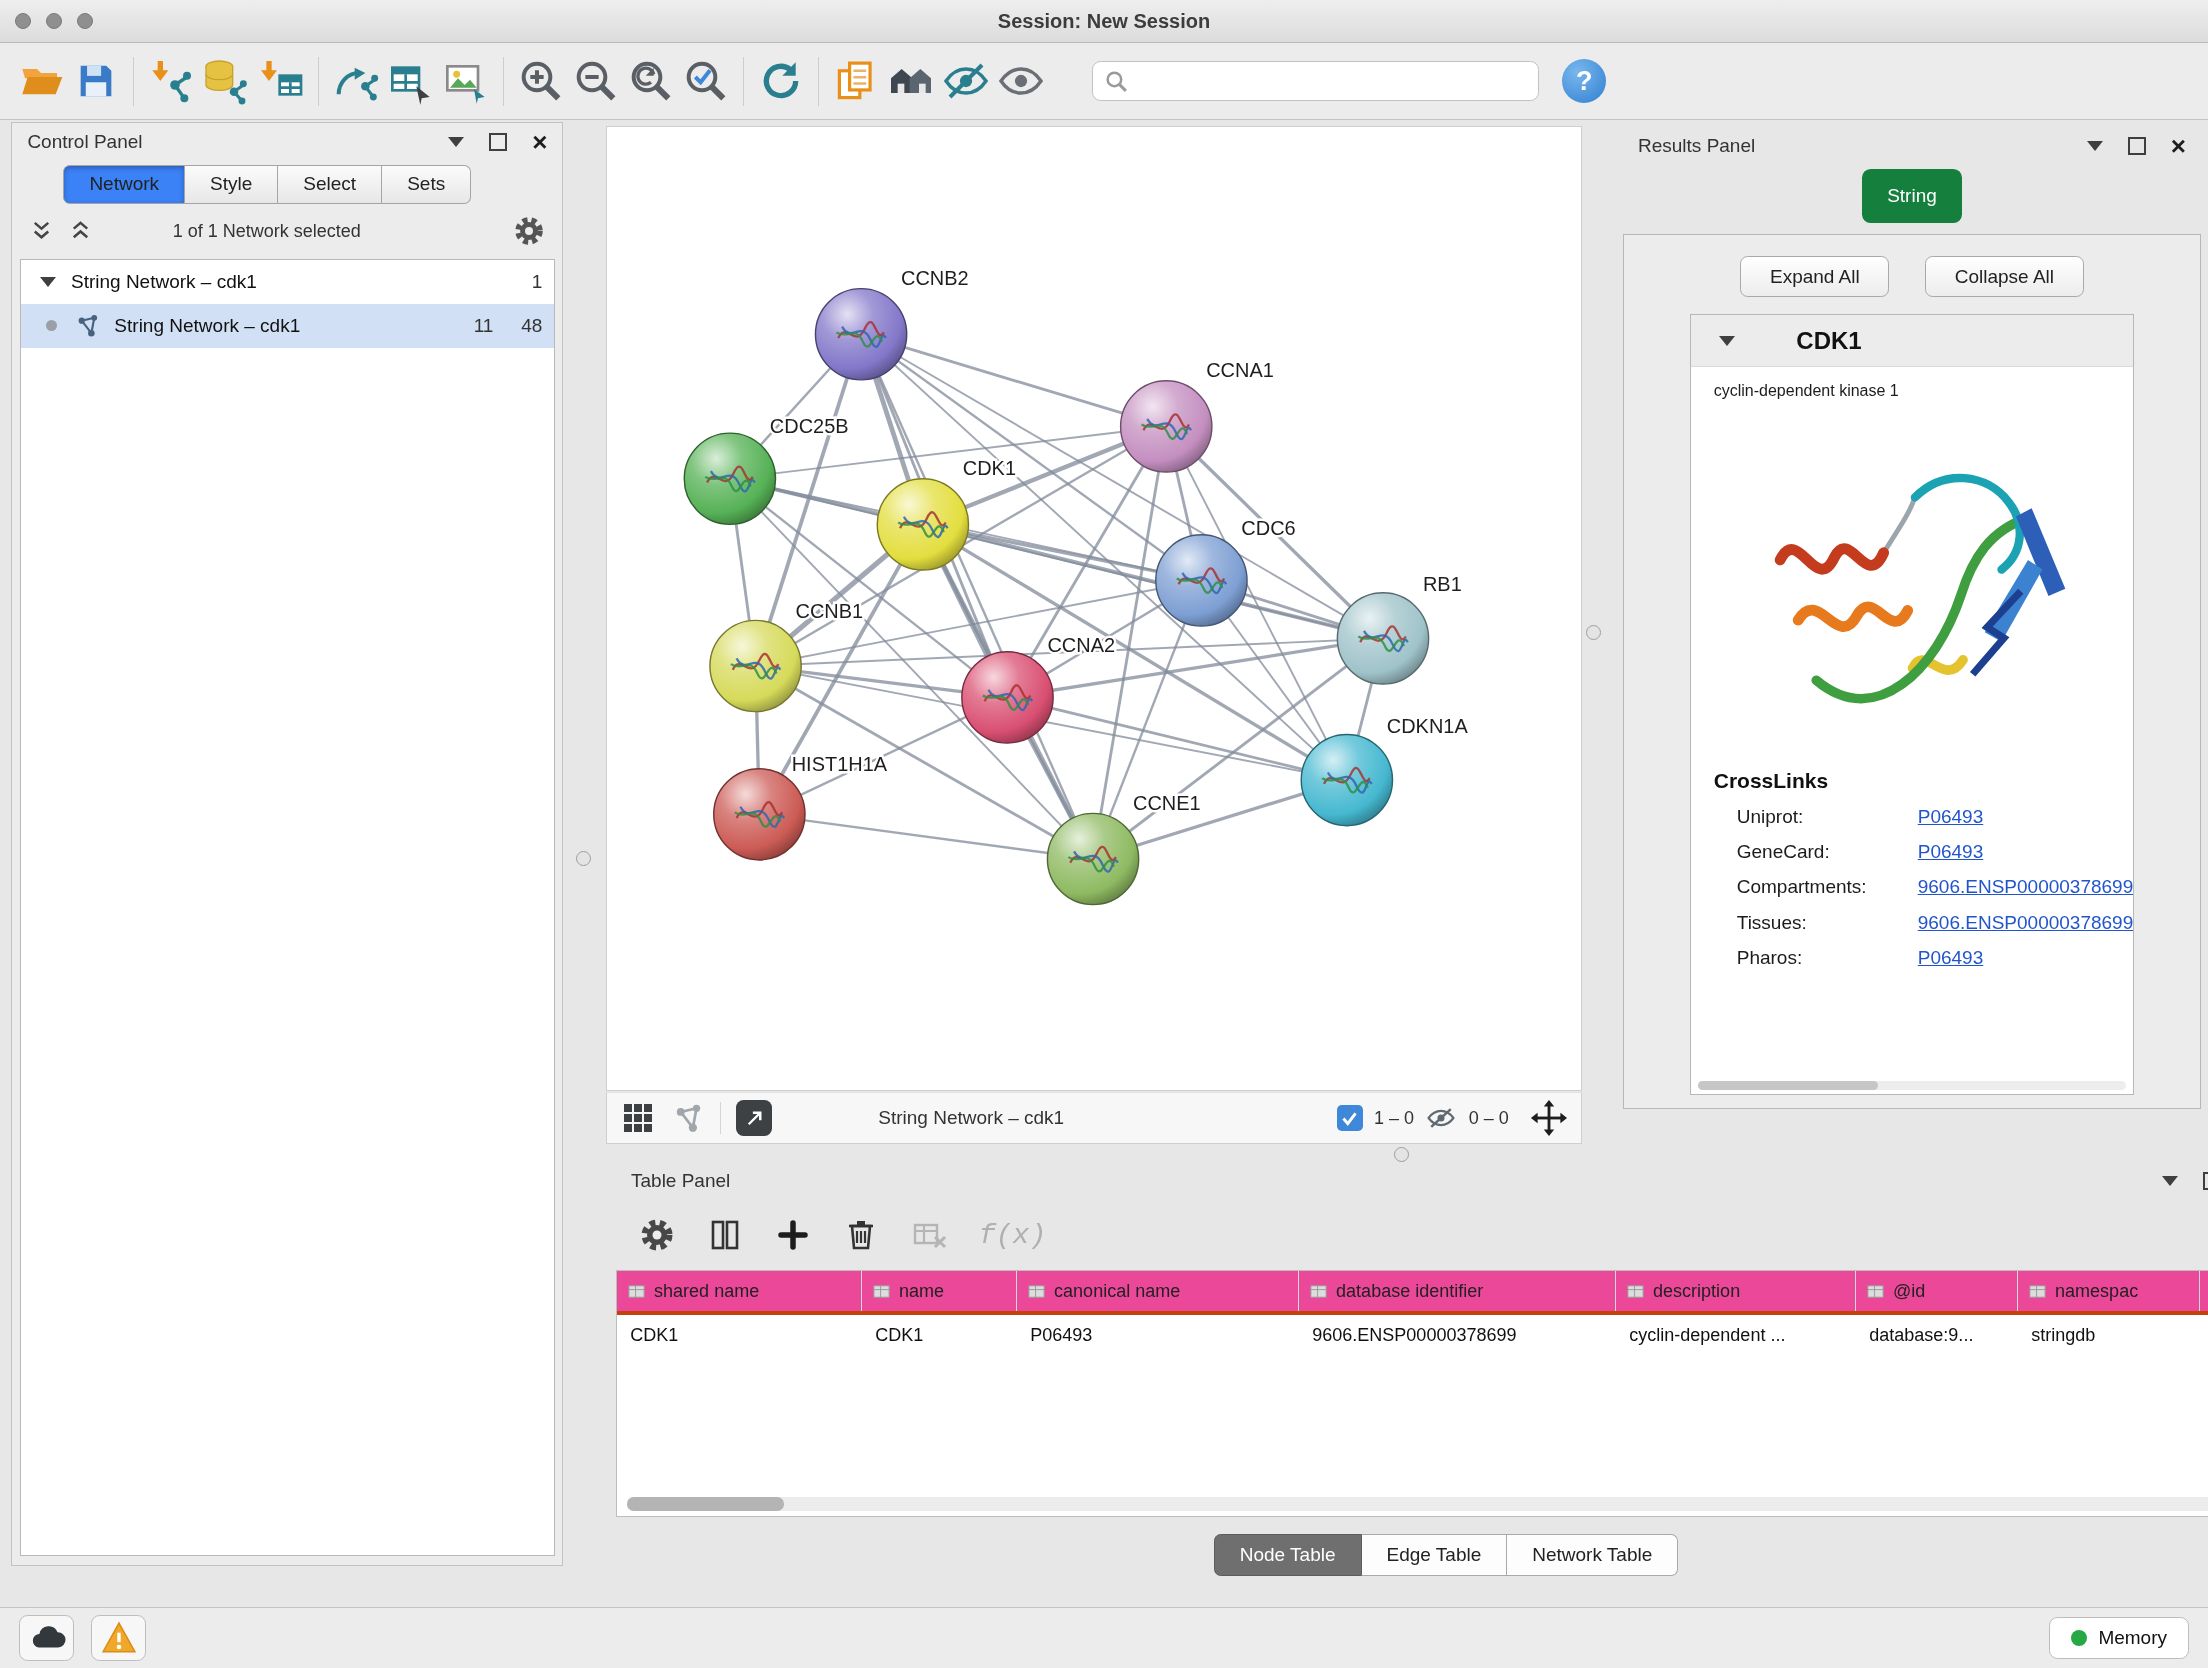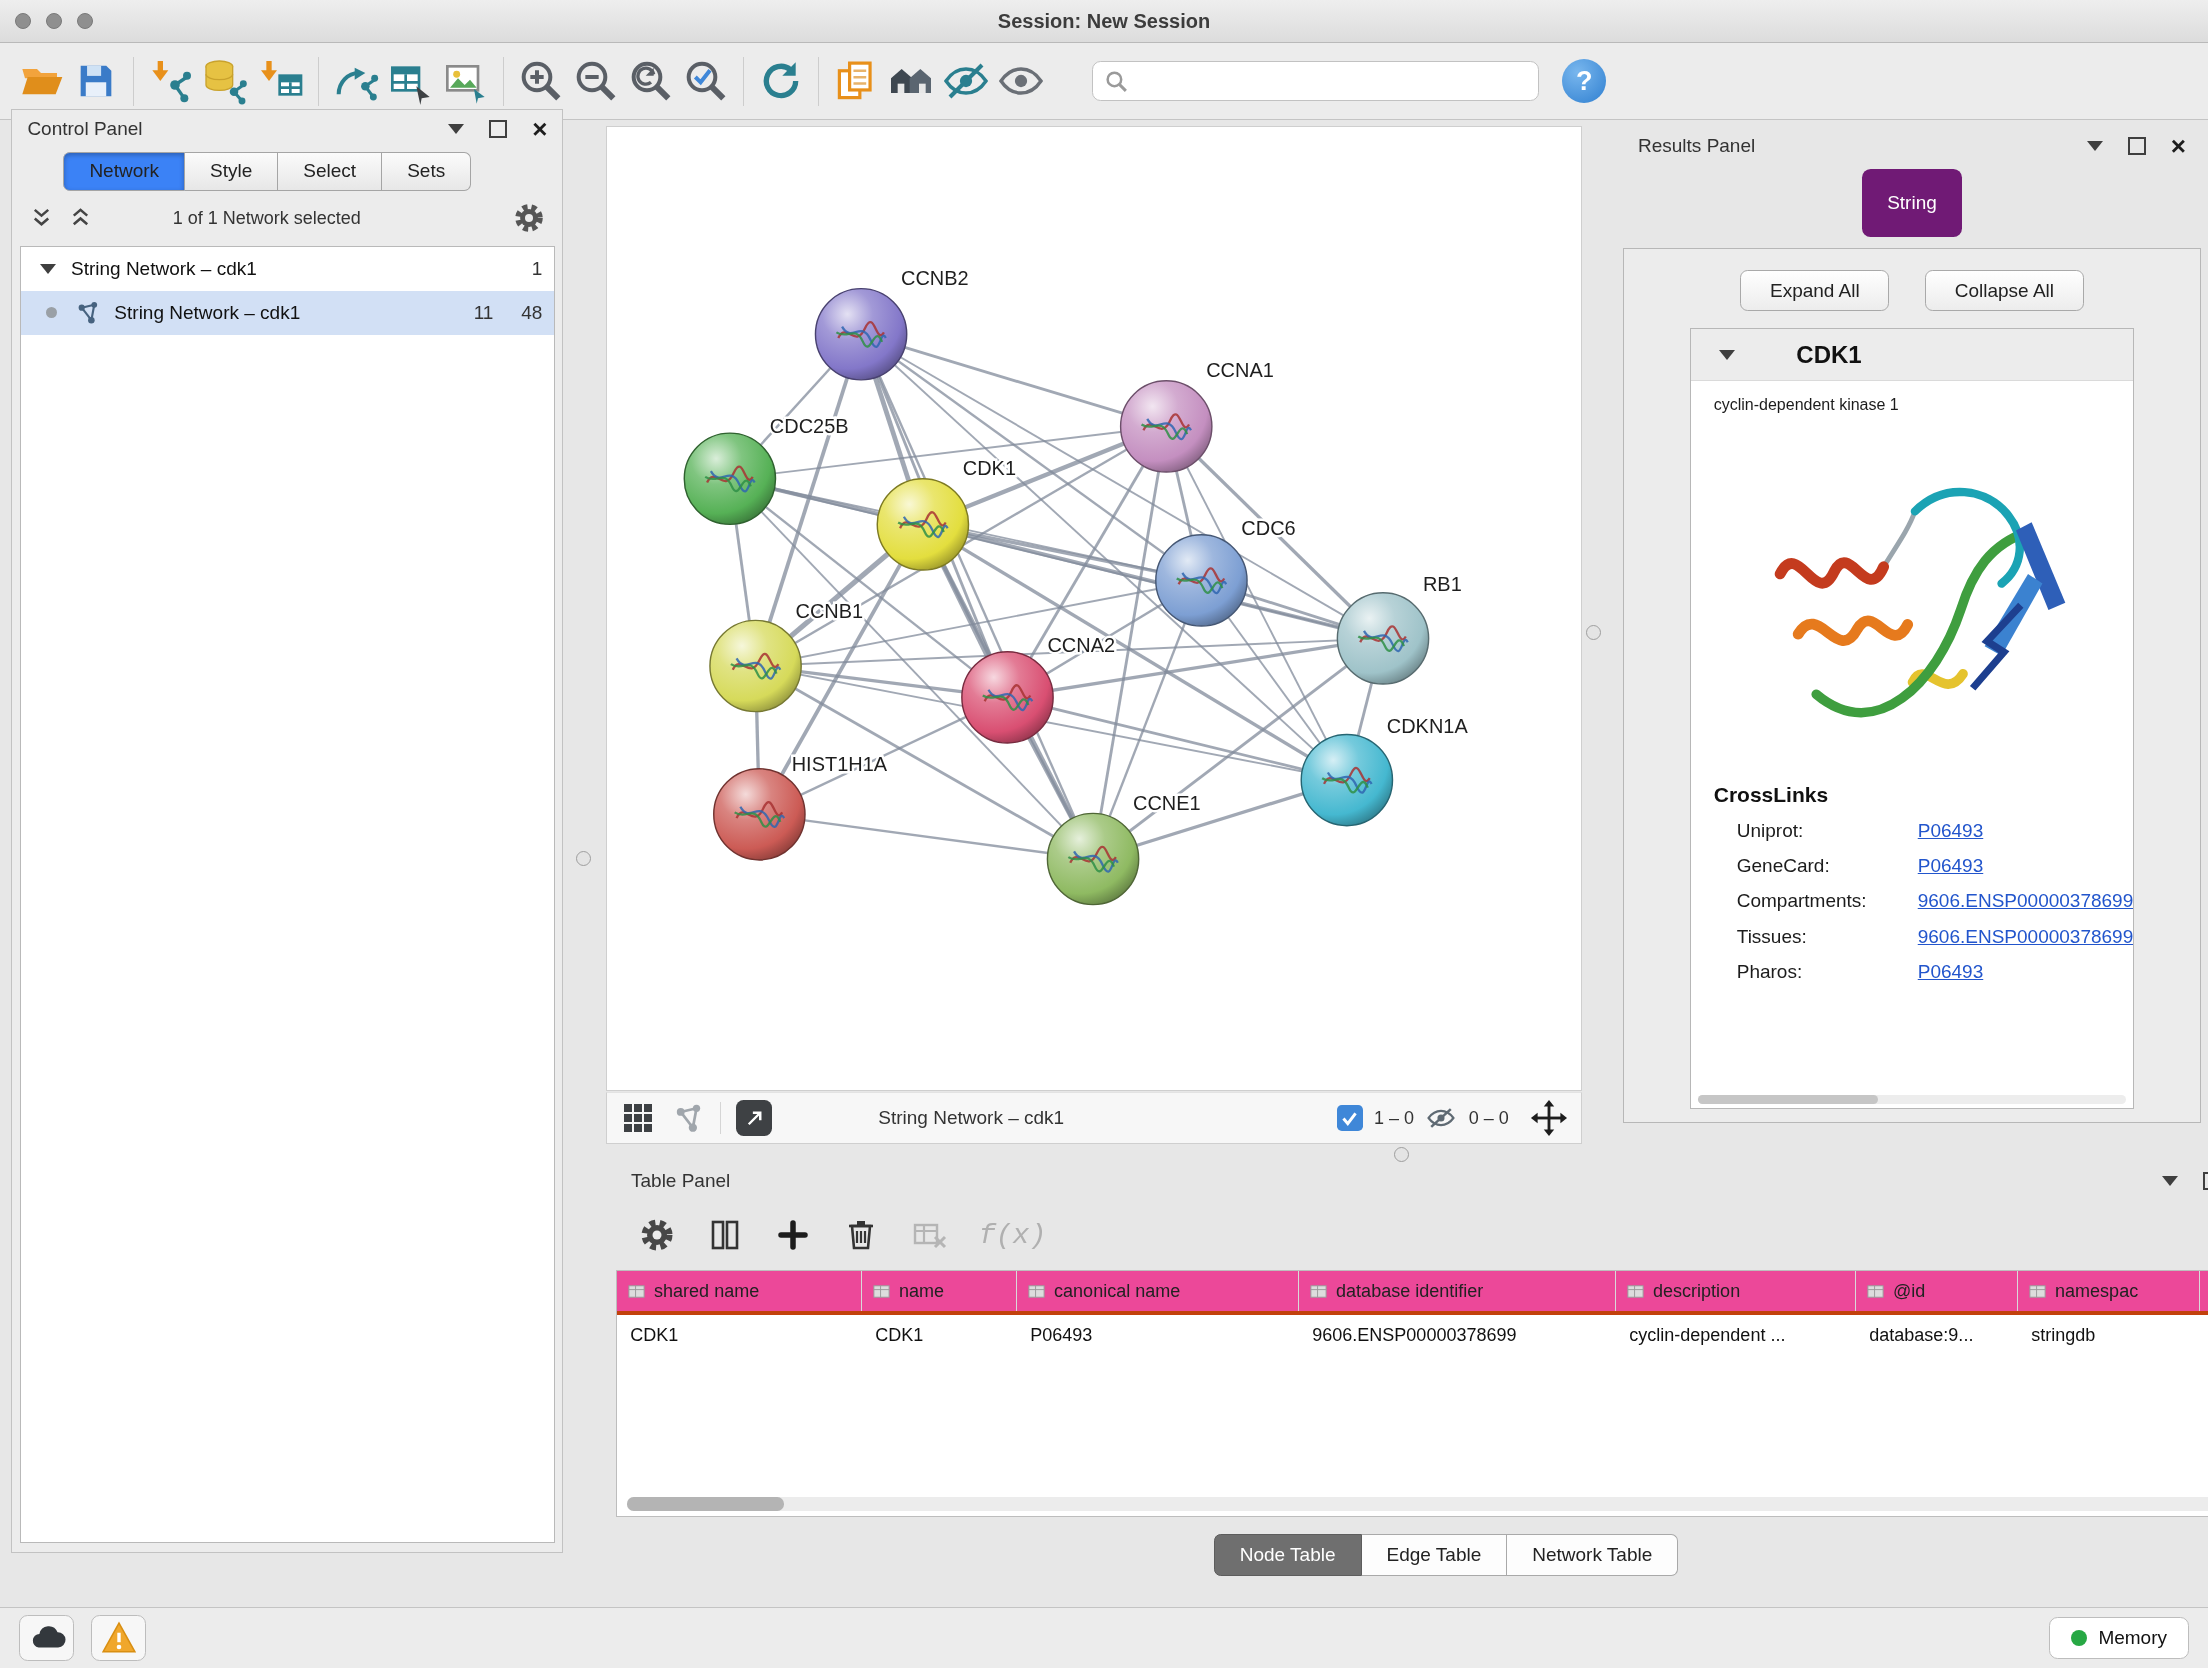--- a/index.html
+++ b/index.html
@@ -23,21 +23,21 @@
   .help-btn{width:44px;height:44px;border-radius:50%;margin-left:23px;
     background:radial-gradient(circle at 35% 30%,#79b7ee,#2f7fd0);color:#fff;
     font-size:27px;font-weight:700;display:flex;align-items:center;justify-content:center;flex:0 0 auto;}
   
   .panel-header{height:38px;display:flex;align-items:center;padding:0 15px;font-size:19px;color:#333;}
   .header-icons{margin-left:auto;display:flex;align-items:center;gap:25px;}
   .i-collapse{width:0;height:0;border-left:8.6px solid transparent;border-right:8.6px solid transparent;border-top:10.5px solid #3f3f3f;}
   .i-float{width:14.3px;height:14.3px;border:2.4px solid #3f3f3f;}
   .i-close{font-size:26px;font-weight:700;color:#1d1d1d;line-height:1;}
   
-  .control-panel{position:absolute;left:11.4px;top:109px;width:552px;height:1444px;
+  .control-panel{position:absolute;left:11.4px;top:122px;width:552px;height:1444px;
     background:#ececec;border:1px solid #c2c2c2;box-sizing:border-box;display:flex;flex-direction:column;}
   .cp-tabs{display:flex;margin:3.8px 11.4px 0 51px;}
   .cp-tab{padding:7.6px 25px;font-size:19px;border:1px solid #a5a5a5;border-left-width:0;
     background:linear-gradient(#fbfbfb,#e7e7e7);white-space:nowrap;}
   .cp-tab:first-child{border-left-width:1px;border-radius:6.7px 0 0 6.7px;}
   .cp-tab:last-child{border-radius:0 6.7px 6.7px 0;}
   .cp-tab.selected{background:#3b82f6;box-shadow:inset 0 1.9px 4.8px rgba(0,0,0,.28);}
   .cp-sel-row{display:flex;align-items:center;padding:11.4px 17px 7.6px 17px;font-size:18px;color:#333;}
   .cp-sel-text{margin-left:80px;}
   .tree-box{flex:1;margin:3.8px 7.6px 9.5px 7.6px;background:#fff;border:1px solid #b9b9b9;overflow:hidden;}
@@ -54,22 +54,22 @@
   .nav-bar{position:absolute;left:606px;top:1092px;width:976px;height:52px;background:#f7f7f7;
     border:1px solid #cfcfcf;border-top:1px solid #e3e3e3;box-sizing:border-box;
     display:flex;align-items:center;padding:0 13.3px;gap:15px;}
   .nav-sep{width:1px;height:32px;background:#d5d5d5;}
   .openin{width:36px;height:36px;border-radius:7.6px;background:#3e4144;display:flex;align-items:center;justify-content:center;}
   .nav-title{font-size:19px;color:#333;margin-left:91px;}
   .nav-right{margin-left:auto;display:flex;align-items:center;gap:11.4px;font-size:18px;color:#333;}
   .checkbox{width:26px;height:26px;border-radius:4.8px;background:#3f87d8;display:flex;align-items:center;justify-content:center;}
   
   .results-panel{position:absolute;left:1623px;top:127px;width:578px;}
-  .rp-tab{margin:3.8px auto 0 auto;width:fit-content;background:#701a75;color:#fff;font-size:19px;
-    padding:23px 25px;border-radius:8.6px;}
+  .rp-tab{margin:3.8px auto 0 auto;width:fit-content;background:#15803d;color:#fff;font-size:19px;
+    padding:16px 25px;border-radius:8.6px;}
   .rp-box{margin-top:11.4px;border:1px solid #b7b7b7;background:#ececec;height:875px;box-sizing:border-box;
     padding:13.3px;display:flex;flex-direction:column;align-items:center;}
   .rp-buttons{display:flex;justify-content:center;gap:36px;margin:7.6px 0 17px 0;}
   .rp-btn{background:linear-gradient(#ffffff,#ececec);border:1px solid #a9a9a9;border-radius:7.6px;
     font-size:19px;padding:8.6px 28.5px;color:#222;}
   .entry-box{flex:1;background:#fff;border:1px solid #b7b7b7;overflow:hidden;position:relative;}
   .entry-header{display:flex;align-items:center;height:51px;background:#ececec;border-bottom:1px solid #dadada;padding:0 21px;}
   .entry-name{font-size:24px;font-weight:700;margin-left:46px;color:#111;}
   .entry-desc{font-size:16px;padding:15px 23px 0 23px;color:#1c1c1c;}
   .protein-wrap{display:flex;justify-content:center;margin:7.6px 0 0 0;}

